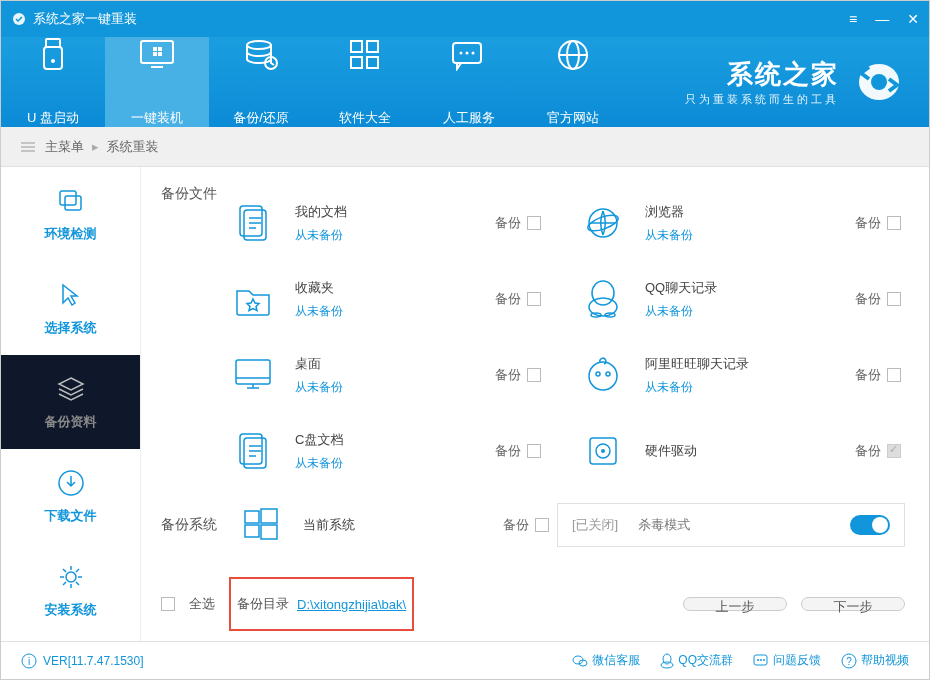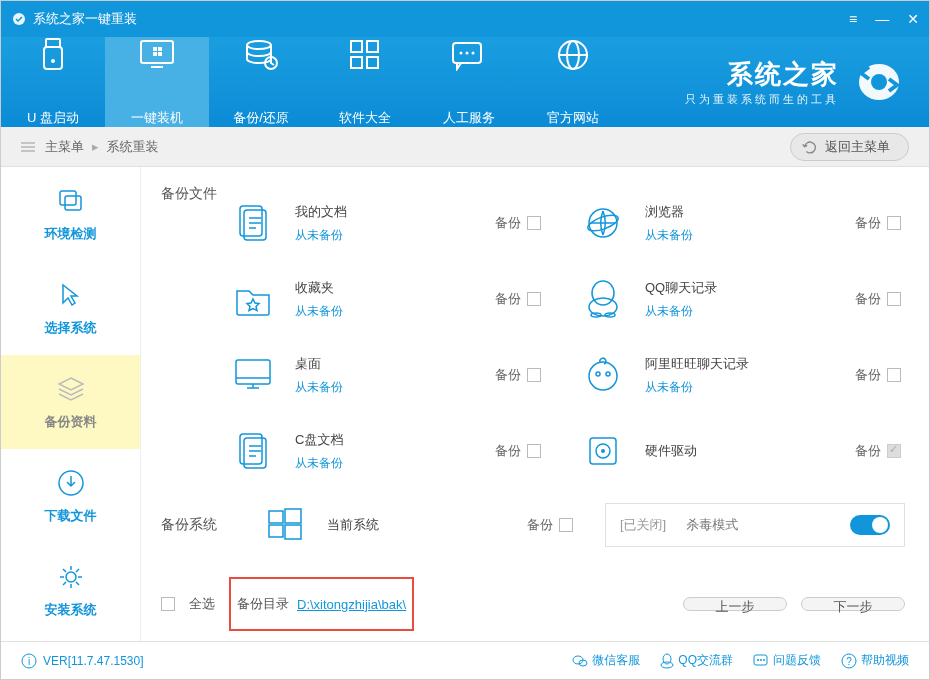--- a/index.html
+++ b/index.html
@@ -24,38 +24,38 @@
 
 .crumb-row { height: 40px; background: #f0f0f0; border-bottom: 1px solid #e0e0e0; display: flex; align-items: center; padding: 0 20px; font-size: 13px; color: #666; }
 .crumb-row .sep { margin: 0 8px; color: #aaa; }
 .back-btn { margin-left: auto; background: #e8e8e8; border: 1px solid #ccc; border-radius: 14px; height: 28px; padding: 0 18px 0 10px; display: flex; align-items: center; gap: 6px; cursor: pointer; font-size: 13px; color: #555; }
 .back-btn svg { width: 18px; height: 18px; }
 
 
 .main { display: flex; height: 474px; }
 .side-steps { width: 140px; border-right: 1px solid #eee; display: flex; flex-direction: column; }
 .step { height: 94px; display: flex; flex-direction: column; align-items: center; justify-content: center; gap: 8px; font-size: 13px; color: #1296db; cursor: pointer; font-weight: bold; }
-.step.active { background: #fef9c3; color: #888; }
+.step.active { background: #0f172a; color: #888; }
 .step.active .step-icon { color: #bbb; }
 .step-icon { width: 32px; height: 32px; display: flex; align-items: center; justify-content: center; }
 
 
 .content { flex: 1; padding: 18px 24px 0 20px; position: relative; }
 .section-label { width: 70px; font-size: 14px; color: #555; }
 .file-row { display: flex; align-items: center; height: 76px; gap: 20px; }
 .file-icon { width: 44px; height: 44px; display: flex; align-items: center; justify-content: center; }
 .file-info { flex: 1; display: flex; flex-direction: column; gap: 6px; }
 .file-name { font-size: 13px; color: #444; }
 .file-status { font-size: 12px; color: #1296db; }
 .backup-ck { display: flex; align-items: center; gap: 6px; font-size: 13px; color: #666; }
 .ck { width: 14px; height: 14px; border: 1px solid #bbb; background: #fff; cursor: pointer; }
 .ck.locked { background: #ddd; border-color: #ccc; position: relative; }
 .ck.locked::after { content: "✓"; position: absolute; top: -2px; left: 1px; color: #aaa; font-size: 11px; }
 
-.system-row { display: flex; align-items: center; margin-top: 6px; gap: 32px; height: 60px; }
+.system-row { display: flex; align-items: center; margin-top: 6px; gap: 8px; height: 60px; }
 .system-row .section-label { width: 70px; }
 .antivirus-box { flex: 1; border: 1px solid #e0e0e0; height: 44px; display: flex; align-items: center; padding: 0 14px; font-size: 13px; color: #777; }
 .antivirus-box .closed { color: #999; margin-right: 20px; }
 .toggle { margin-left: auto; width: 40px; height: 20px; background: #1296db; border-radius: 10px; position: relative; cursor: pointer; }
 .toggle::after { content: ""; position: absolute; right: 2px; top: 2px; width: 16px; height: 16px; background: #fff; border-radius: 50%; }
 
 .bottom-row { display: flex; align-items: center; margin-top: 22px; gap: 14px; font-size: 13px; color: #555; }
 .path-label { color: #555; }
 .path-link { color: #1296db; text-decoration: underline; cursor: pointer; }
 .path-box { border: 2px solid #e74c3c; padding: 16px 6px; display: inline-flex; align-items: center; gap: 8px; }
@@ -174,26 +174,20 @@
 
 <div class="crumb-row">
   <svg width="16" height="14">
       <line x1="0" y1="3" x2="14" y2="3" stroke="#999"></line>
       <line x1="0" y1="7" x2="14" y2="7" stroke="#999"></line>
       <line x1="0" y1="11" x2="14" y2="11" stroke="#999"></line>
     </svg>
   <span style="margin-left:8px">主菜单</span>
   <span class="sep">▸</span>
   <span>系统重装</span>
-  <div class="back-btn">
-    <svg viewBox="0 0 20 20">
-        <path d="M4 10 a6 6 0 1 1 2 5 M4 10 l-2 -3 M4 10 l3 -2" stroke="#888" stroke-width="1.5" fill="none"></path>
-      </svg>
-    <span>返回主菜单</span>
-  </div>
 </div>
 
 <div class="main">
 
   <div class="side-steps">
     <div class="step">
       <div class="step-icon">
           <svg width="30" height="28">
             <rect x="4" y="4" width="16" height="14" rx="2" class="ico-blue"></rect>
             <rect x="9" y="9" width="16" height="14" rx="2" class="ico-blue"></rect>

